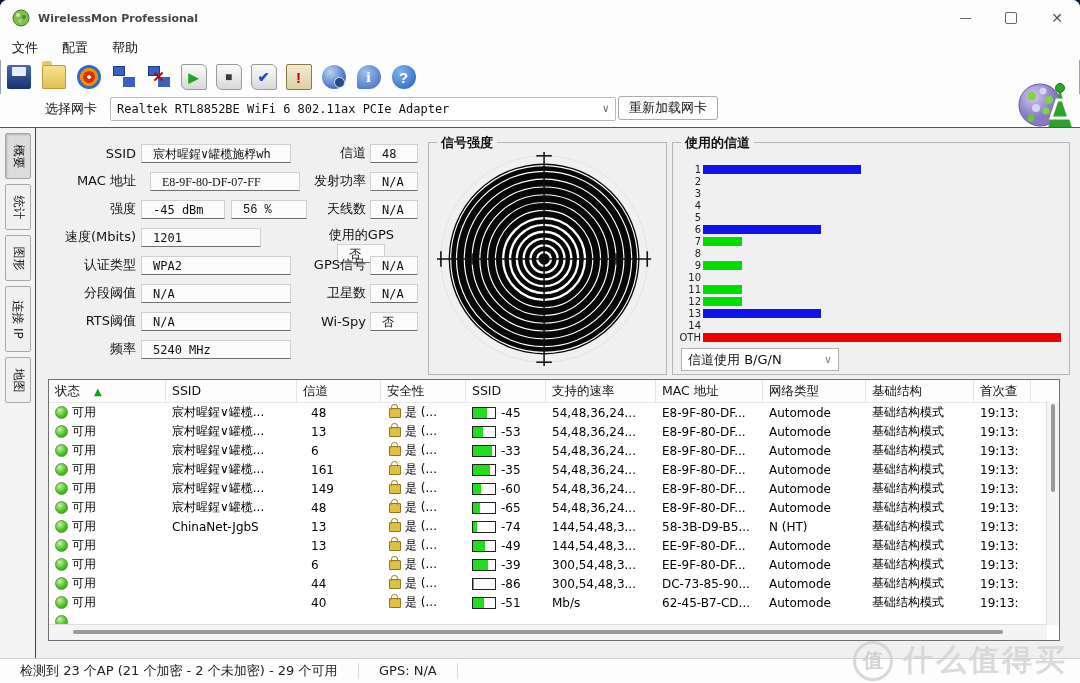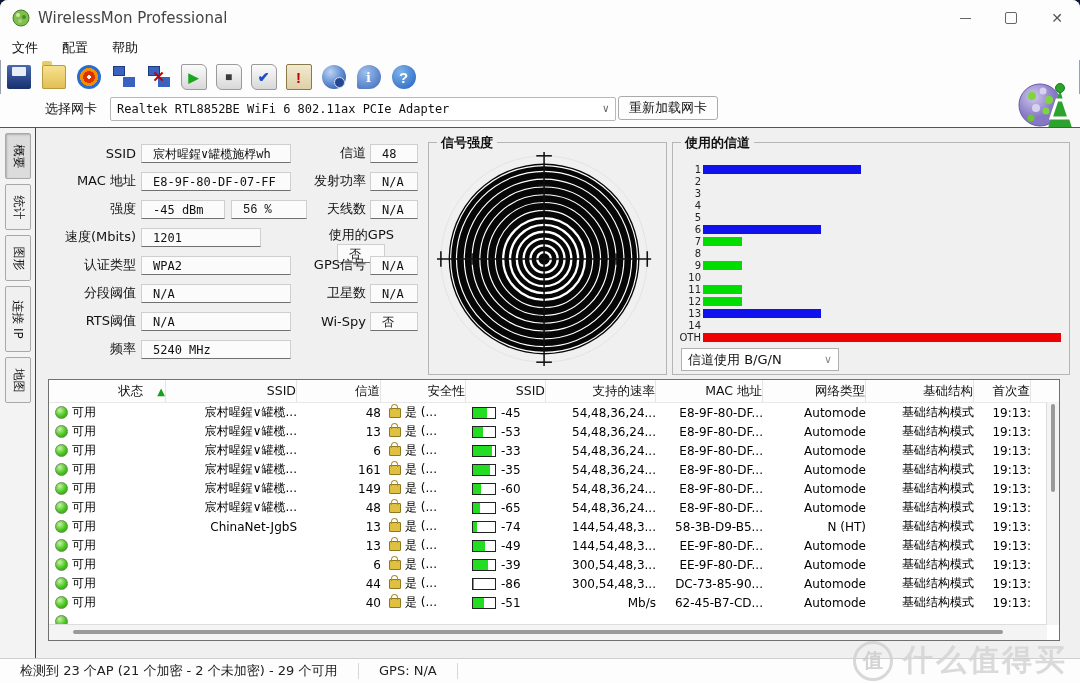--- a/index.html
+++ b/index.html
@@ -1,20 +1,20 @@
 <!DOCTYPE html>
 <html><head>
 <meta charset="utf-8">
 <style>
   html,body{margin:0;padding:0;background:#0e1630;font-family:"DejaVu Sans",sans-serif;}
   #window{position:relative;width:1080px;height:683px;background:#fdfdfd;border-radius:8px 8px 0 0;overflow:hidden;box-shadow:inset 0 0 0 1px #9aa0b0;}
   
   #titlebar{position:absolute;left:0;top:0;width:1080px;height:36px;background:#fdfdfd;display:flex;align-items:center;}
   #titleicon{margin-left:12px;width:18px;height:18px;flex:none;}
-  #apptitle{margin-left:8px;font-size:15px;color:#444;}
+  #apptitle{margin-left:8px;font-size:11px;color:#444;font-weight:bold;}
   #winbtns{position:absolute;right:0;top:0;height:36px;display:flex;}
   .winbtn{width:46px;height:36px;display:flex;align-items:center;justify-content:center;color:#555;font-size:14px;}
   .winbtn .sq{width:10px;height:10px;border:1px solid #666;border-radius:2px;}
   .winbtn .mn{width:11px;height:1px;background:#666;}
   
   #menubar{position:absolute;left:0;top:36px;width:1080px;height:24px;display:flex;align-items:center;background:#fdfdfd;}
   .menuitem{padding:0 12px;font-size:13px;color:#111;}
   
   #toolbar{position:absolute;left:2px;top:60px;height:34px;display:flex;align-items:center;gap:2px;}
   .tb{width:33px;height:32px;border:none;background:transparent;display:flex;align-items:center;justify-content:center;padding:0;}
@@ -61,21 +61,21 @@
   
   .group{position:absolute;border:1px solid #b5b5b5;background:#f0f0f0;}
   .gtitle{position:absolute;left:8px;top:-9px;background:#f0f0f0;padding:0 4px;font-size:13px;font-weight:bold;color:#111;}
   
   .chrow{position:absolute;left:0;height:12px;display:flex;align-items:center;}
   .chlabel{width:28px;text-align:right;font-size:10px;color:#222;flex:none;padding-right:2px;}
   .chbar{height:9px;flex:none;}
   #chdrop{position:absolute;left:8px;bottom:3px;width:150px;height:21px;background:#fff;border:1px solid #b0b0b0;font-size:13px;line-height:21px;padding-left:6px;color:#111;}
   #chdrop .chev{position:absolute;right:6px;top:0;color:#888;font-size:11px;}
   
-  #aptable{position:absolute;left:48px;top:251px;width:1012px;height:262px;background:#fff;border:1px solid #707070;box-sizing:border-box;overflow:hidden;text-align:right;}
+  #aptable{position:absolute;left:48px;top:251px;width:1012px;height:262px;background:#fff;border:1px solid #707070;box-sizing:border-box;overflow:hidden;}
   #thead{display:flex;height:22px;align-items:center;background:#fdfdfd;border-bottom:1px solid #e8e8e8;}
   .th{flex:none;height:22px;line-height:22px;padding-left:6px;font-size:12.5px;color:#111;border-right:1px solid #e4e4e4;box-sizing:border-box;white-space:nowrap;overflow:hidden;}
   .sorticon{color:#18a018;font-size:10px;margin-left:14px;}
   .tr{display:flex;height:19px;align-items:center;}
   .td{flex:none;padding-left:6px;font-size:12px;color:#000;white-space:nowrap;overflow:hidden;box-sizing:border-box;}
   .statuscell{display:flex;align-items:center;gap:4px;}
   .gdot{width:13px;height:13px;border-radius:50%;background:radial-gradient(circle at 35% 30%,#c8f2a8,#49c81c 55%,#2a9608);border:1px solid #6a8a5a;box-sizing:border-box;flex:none;}
   .lock{position:relative;width:10px;height:8px;background:#e0c040;border:1px solid #907820;border-radius:1px;margin:0 4px 0 2px;flex:none;}
   .lock::before{content:"";position:absolute;left:1px;top:-5px;width:5px;height:5px;border:1.5px solid #a89030;border-bottom:none;border-radius:4px 4px 0 0;}
   .seccell,.rssicell{display:flex;align-items:center;}
@@ -211,21 +211,21 @@
         </div>
       </div>
 
     <div id="fieldsleft">
         <div class="frow" style="left: 40px; top: 14px; width: 360px;">
           <span class="flabel" style="width: 96px;">SSID</span>
           <div class="fbox" style="margin-left: 5px; width: 150px;">宸村暒鍟∨罐榄施桴wh</div>
         </div>
         <div class="frow" style="left: 40px; top: 42px; width: 360px;">
           <span class="flabel" style="width: 96px;">MAC 地址</span>
-          <div class="fbox" style="margin-left: 5px; width: 150px;">E8-9F-80-DF-07-FF</div>
+          <div class="fbox" style="margin-left: 14px; width: 150px; font-family: Liberation Serif, serif;">E8-9F-80-DF-07-FF</div>
         </div>
         <div class="frow" style="left: 40px; top: 70px; width: 360px;">
           <span class="flabel" style="width: 96px;">强度</span>
           <div class="fbox" style="margin-left: 5px; width: 84px;">-45 dBm</div>
           <div class="fbox" style="width: 76px; margin-left: 6px; font-family: Liberation Mono, monospace;">56 %</div>
         </div>
         <div class="frow" style="left: 40px; top: 98px; width: 360px;">
           <span class="flabel" style="width: 96px;">速度(Mbits)</span>
           <div class="fbox" style="margin-left: 5px; width: 120px;">1201</div>
         </div>

